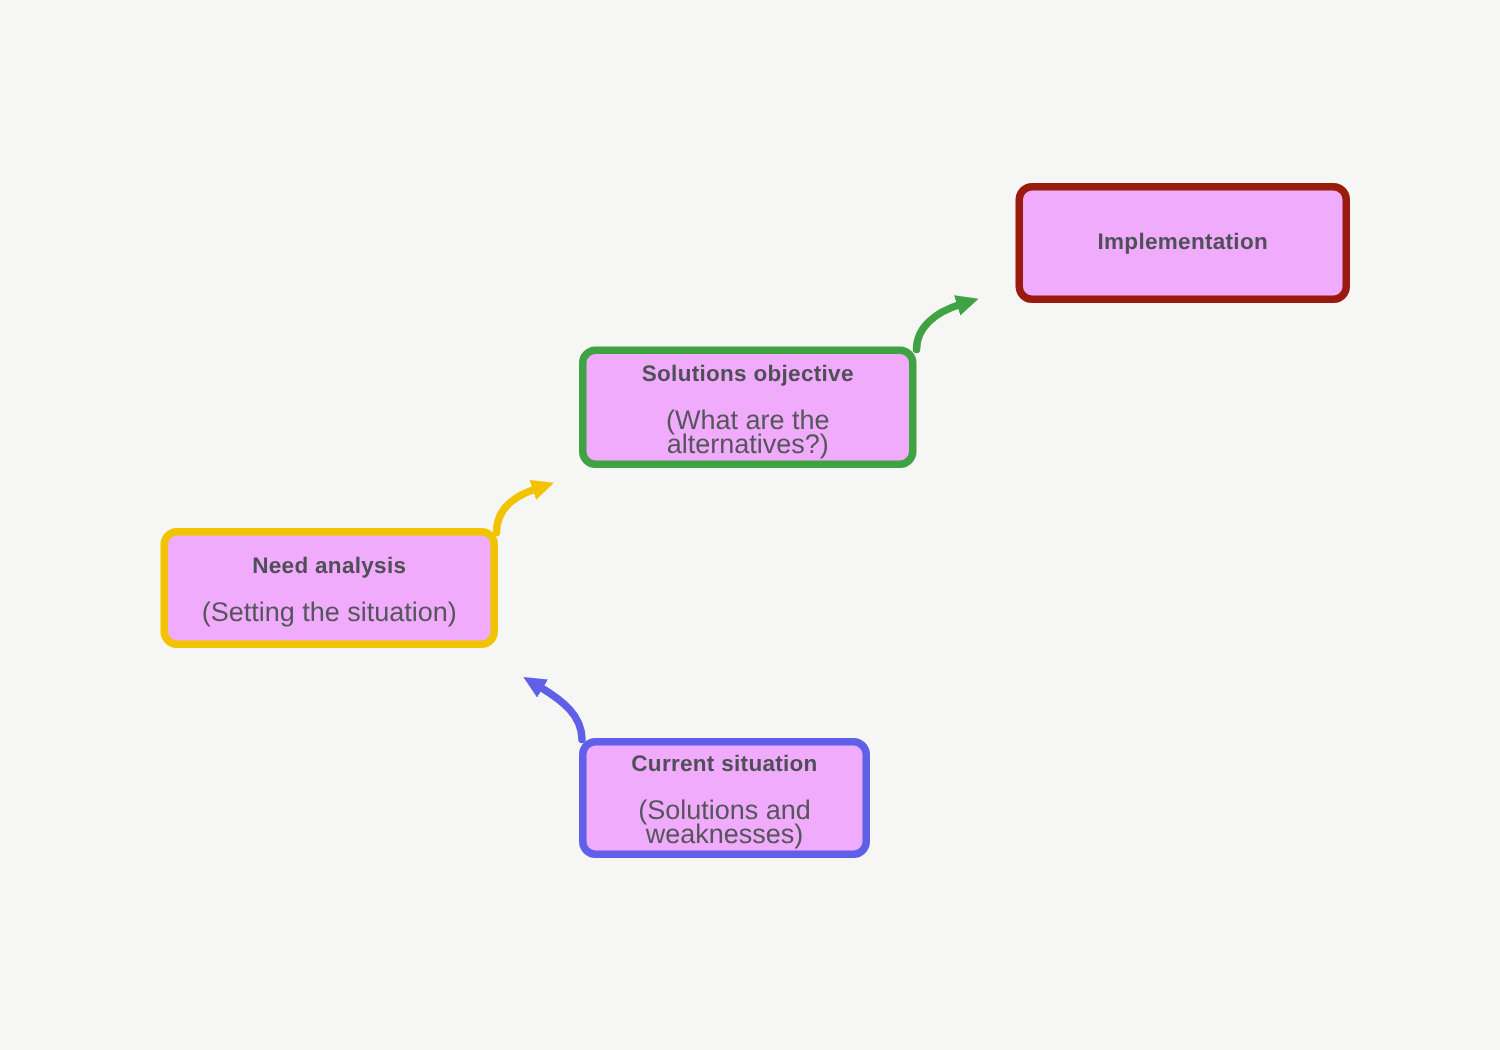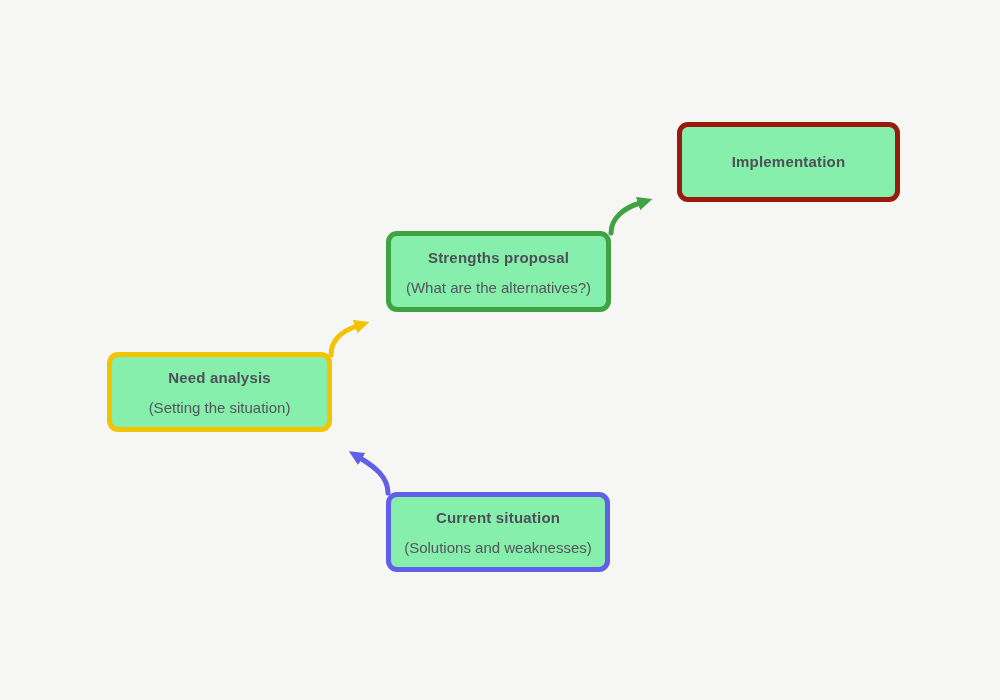--- a/index.html
+++ b/index.html
@@ -19,45 +19,45 @@
     width: 1000px; height: 700px;
     pointer-events: none;
   }
   .arrows path.flow {
     fill: none;
     stroke-width: 5;
     stroke-linecap: round;
   }
   .box {
     position: absolute;
-    background: #86efac;
+    background: #f0abfc;
     border: 5px solid #888;
     border-radius: 11px;
     display: flex;
     flex-direction: column;
     align-items: center;
     justify-content: center;
     gap: 12px;
     text-align: center;
   }
   .box-title {
     font-size: 15px;
     font-weight: 700;
     color: #4f4f57;
     line-height: 20px;
     letter-spacing: 0.2px;
   }
   .box-subtitle {
-    font-size: 15px;
+    font-size: 18px;
     color: #55555b;
     line-height: 16px;
   }
   .box-subtitle:empty { display: none; }
   
-  .box-current        { left: 386px; top: 492px; width: 224px; height: 80px; }
+  .box-current        { left: 386px; top: 492px; width: 194px; height: 80px; }
   .box-need           { left: 107px; top: 352px; width: 225px; height: 80px; }
   .box-solutions      { left: 386px; top: 231px; width: 225px; height: 81px; }
   .box-implementation { left: 677px; top: 122px; width: 223px; height: 80px; }
 </style>
 </head>
 <body>
 
 <div class="canvas">
 
   <svg class="arrows" viewBox="0 0 1000 700" xmlns="http://www.w3.org/2000/svg">
@@ -84,21 +84,21 @@
     <div class="box-title">Current situation</div>
     <div class="box-subtitle">(Solutions and weaknesses)</div>
   </div>
 
   <div class="box box-need" style="border-color: rgb(242, 195, 0);">
     <div class="box-title">Need analysis</div>
     <div class="box-subtitle">(Setting the situation)</div>
   </div>
 
   <div class="box box-solutions" style="border-color: rgb(63, 163, 68);">
-    <div class="box-title">Strengths proposal</div>
+    <div class="box-title">Solutions objective</div>
     <div class="box-subtitle">(What are the alternatives?)</div>
   </div>
 
   <div class="box box-implementation" style="border-color: rgb(154, 27, 14);">
     <div class="box-title">Implementation</div>
 
   </div>
 
 </div>
 

